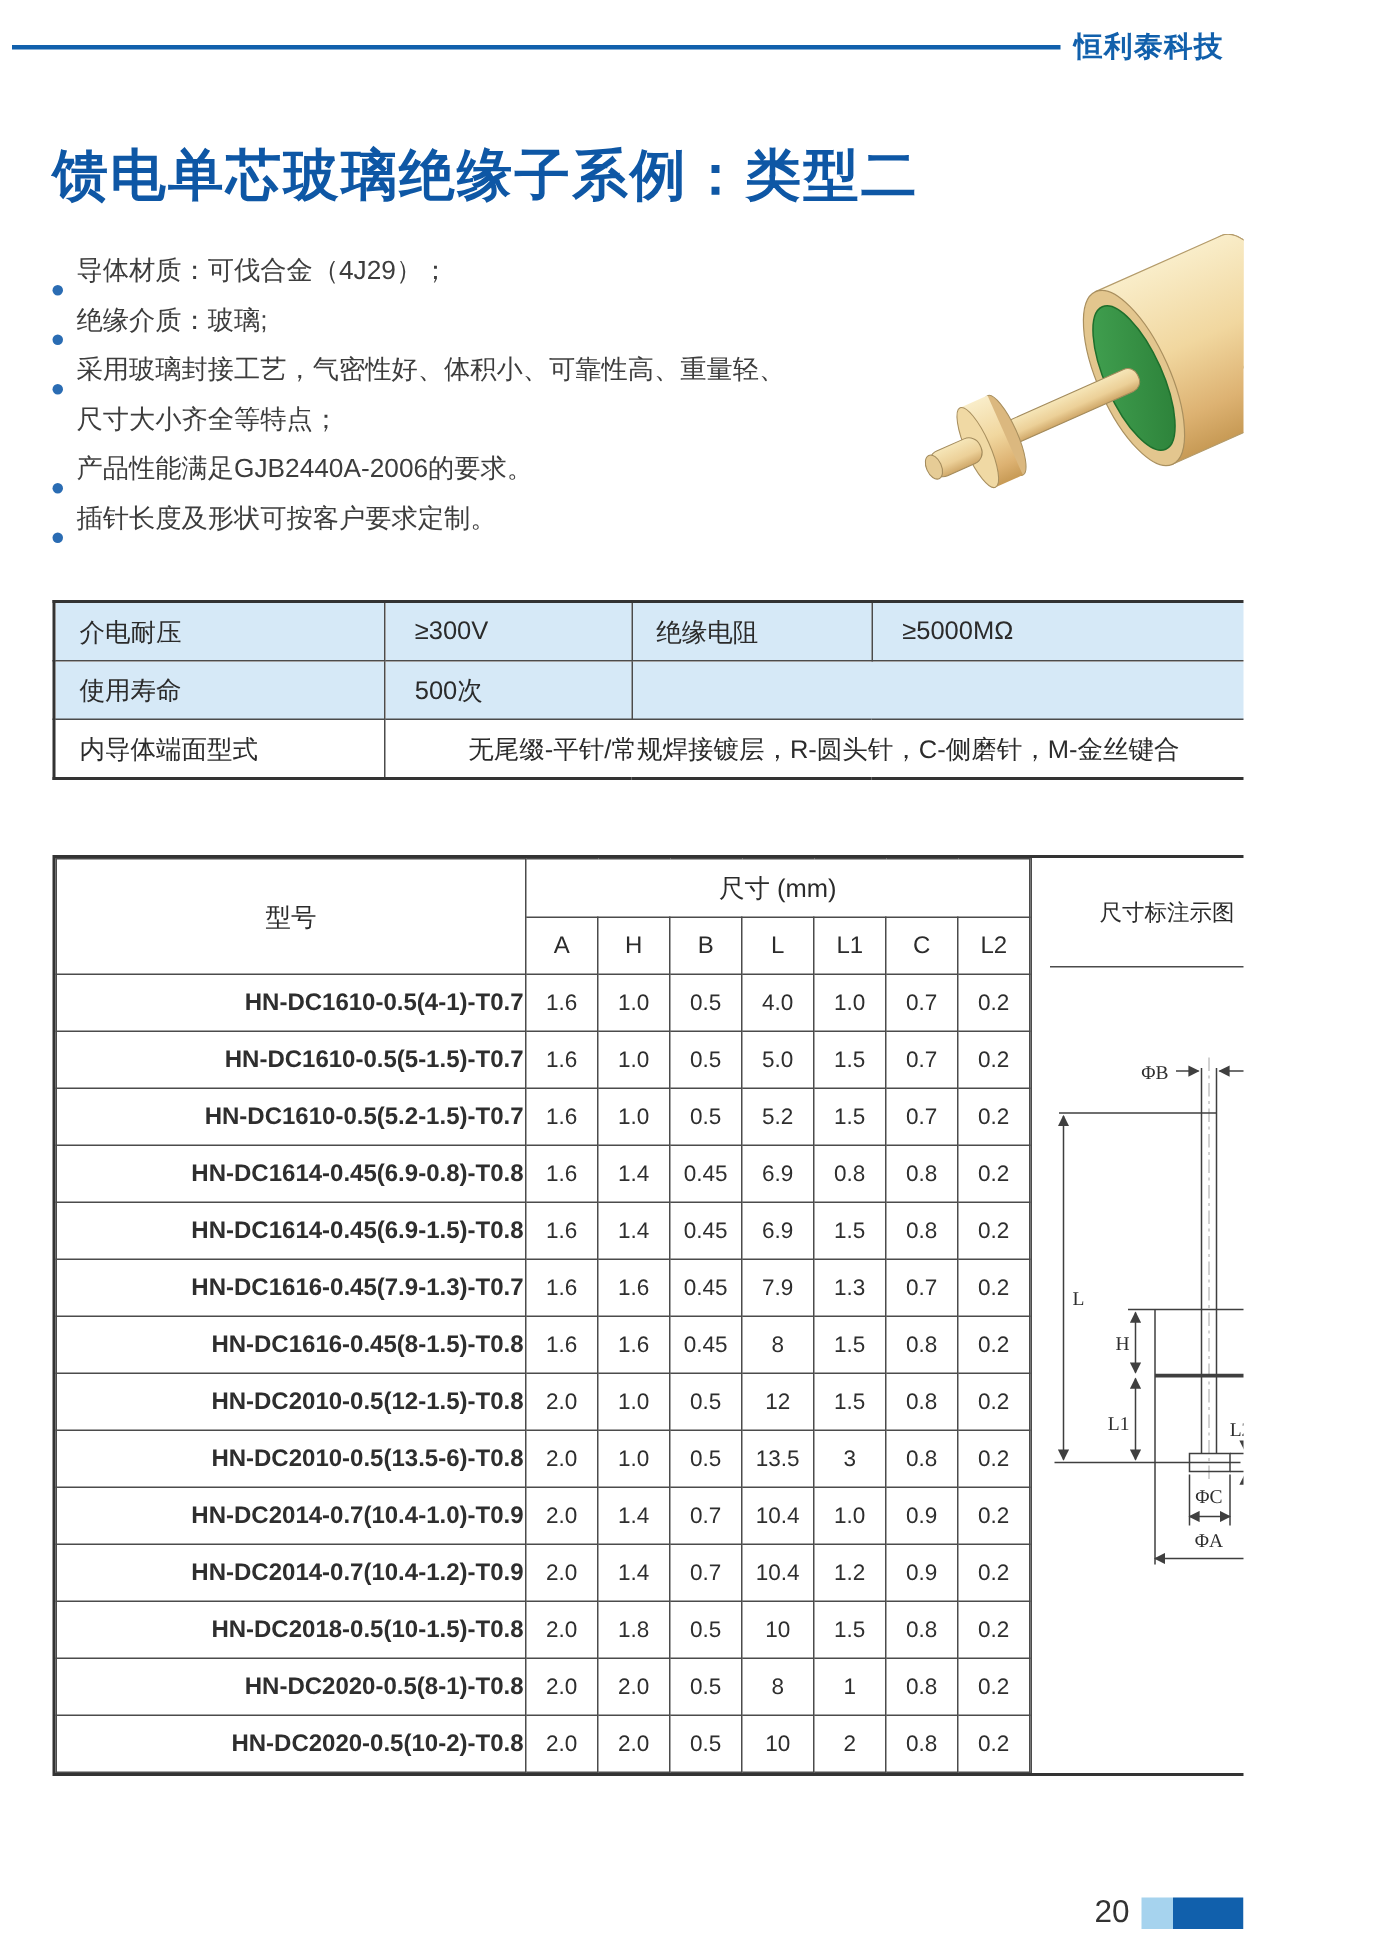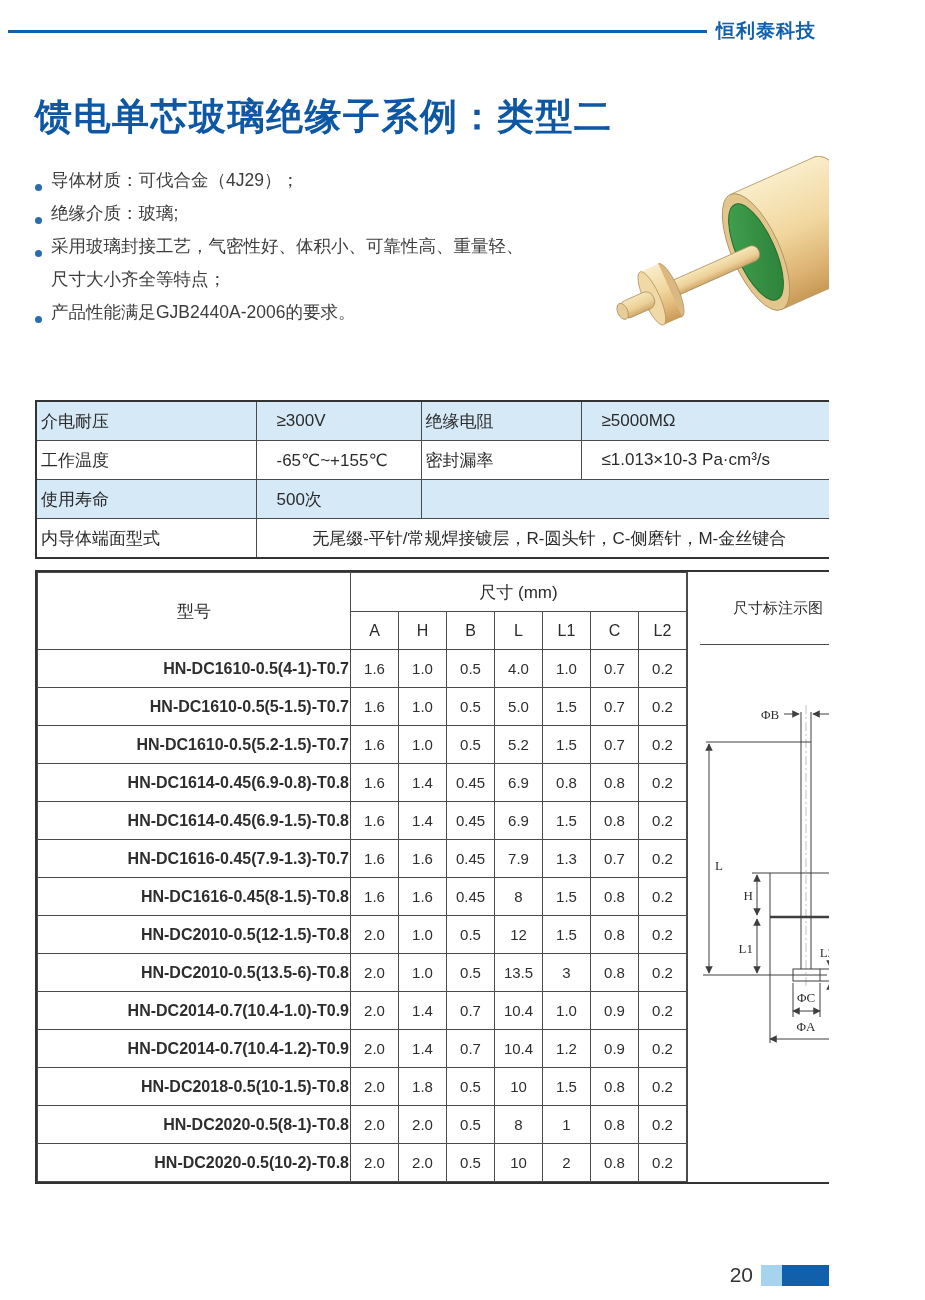--- a/index.html
+++ b/index.html
@@ -16,33 +16,33 @@
   
   .top{position:absolute;top:18px;left:8px;right:13px;display:flex;align-items:center;}
   .rule{flex:1;height:3px;background:var(--brand-blue);margin-right:9px;}
   .brand{font-size:19px;font-weight:600;color:var(--brand-blue);letter-spacing:1px;white-space:nowrap;}
 
   
   .title{position:absolute;top:92px;left:35px;font-size:37px;font-weight:700;color:#0e57a5;letter-spacing:1.5px;}
 
   
   .features{position:absolute;top:164px;left:35px;width:560px;}
-  .feat{display:flex;align-items:center;line-height:33px;font-size:17.5px;color:#3d3d3d;}
+  .feat{display:flex;align-items:flex-end;line-height:33px;font-size:17.5px;color:#3d3d3d;}
   .feat .dot{flex:none;width:7px;height:7px;border-radius:50%;background:#2a6cb3;margin:13px 9px 0 0;}
   .feat.nodot .dot{visibility:hidden;}
 
   
   .photo{position:absolute;top:156px;left:588px;width:300px;height:210px;}
 
   
   .spec{position:absolute;top:400px;left:35px;width:807px;border-collapse:collapse;table-layout:fixed;}
   .spec td{border:1px solid #4b4b4b;height:36px;font-size:17px;color:#2b2b2b;overflow:hidden;white-space:nowrap;}
   .spec{border:2px solid #333;}
   .spec tr.hl td{background:var(--row-highlight);}
-  .spec td.lbl{padding-left:4px;}
+  .spec td.lbl{padding-left:16px;}
   .spec td.val{padding-left:20px;}
   .spec td.ctr{text-align:center;}
 
   
   .dim-wrap{position:absolute;top:570px;left:35px;width:807px;display:flex;border:2px solid #333;box-sizing:border-box;}
   .dim-table{border-collapse:collapse;table-layout:fixed;width:649px;flex:none;}
   .dim-table th,.dim-table td{border:1px solid #4b4b4b;overflow:hidden;white-space:nowrap;font-weight:normal;}
   .dim-table thead th{color:#2b2b2b;}
   .th-model{font-size:17px;}
   .th-dims{font-size:17px;height:36px;}
@@ -91,20 +91,24 @@
     <div class="feat nodot">
       <span class="dot"></span>
       <span class="feat-text">尺寸大小齐全等特点；</span>
     </div>
 
     <div class="feat">
       <span class="dot"></span>
       <span class="feat-text">产品性能满足GJB2440A-2006的要求。</span>
     </div>
 
+    <div class="feat">
+      <span class="dot"></span>
+      <span class="feat-text">插针长度及形状可按客户要求定制。</span>
+    </div>
   </div>
 
   <div class="photo">
     <svg width="300" height="210" viewBox="0 0 300 210">
       <defs>
         <linearGradient id="tanV" x1="0" y1="0" x2="0" y2="1">
           <stop offset="0" stop-color="#f9edc9"></stop>
             <stop offset="0.45" stop-color="#f1d79f"></stop>
           <stop offset="0.8" stop-color="#ddb272"></stop>
             <stop offset="1" stop-color="#c79a55"></stop>
@@ -149,26 +153,20 @@
         <col style="width:160px">
         <col style="width:262px">
       </colgroup>
     <tbody>
         <tr class="hl">
       <td class="lbl">介电耐压</td>
       <td class="val">≥300V</td>
       <td class="lbl">绝缘电阻</td>
       <td class="val">≥5000MΩ</td>
     </tr>
-    <tr>
-      <td class="lbl">工作温度</td>
-      <td class="val">-65℃~+155℃</td>
-      <td class="lbl">密封漏率</td>
-      <td class="val">≤1.013×10-3 Pa·cm³/s</td>
-    </tr>
     <tr class="hl">
       <td class="lbl">使用寿命</td>
       <td class="val">500次</td>
       <td colspan="2"></td>
     </tr>
     <tr>
       <td class="lbl">内导体端面型式</td>
       <td colspan="3" class="ctr">无尾缀-平针/常规焊接镀层，R-圆头针，C-侧磨针，M-金丝键合</td>
     </tr>
   </tbody>

